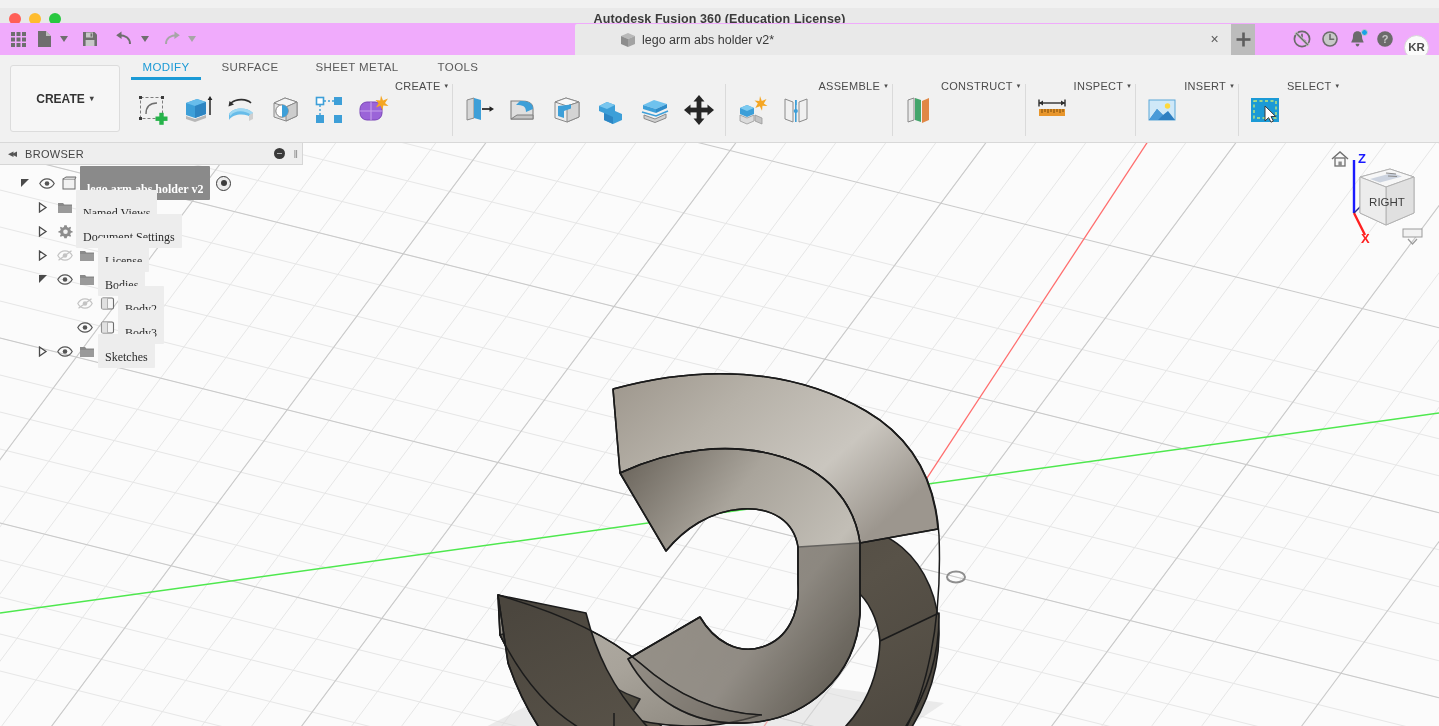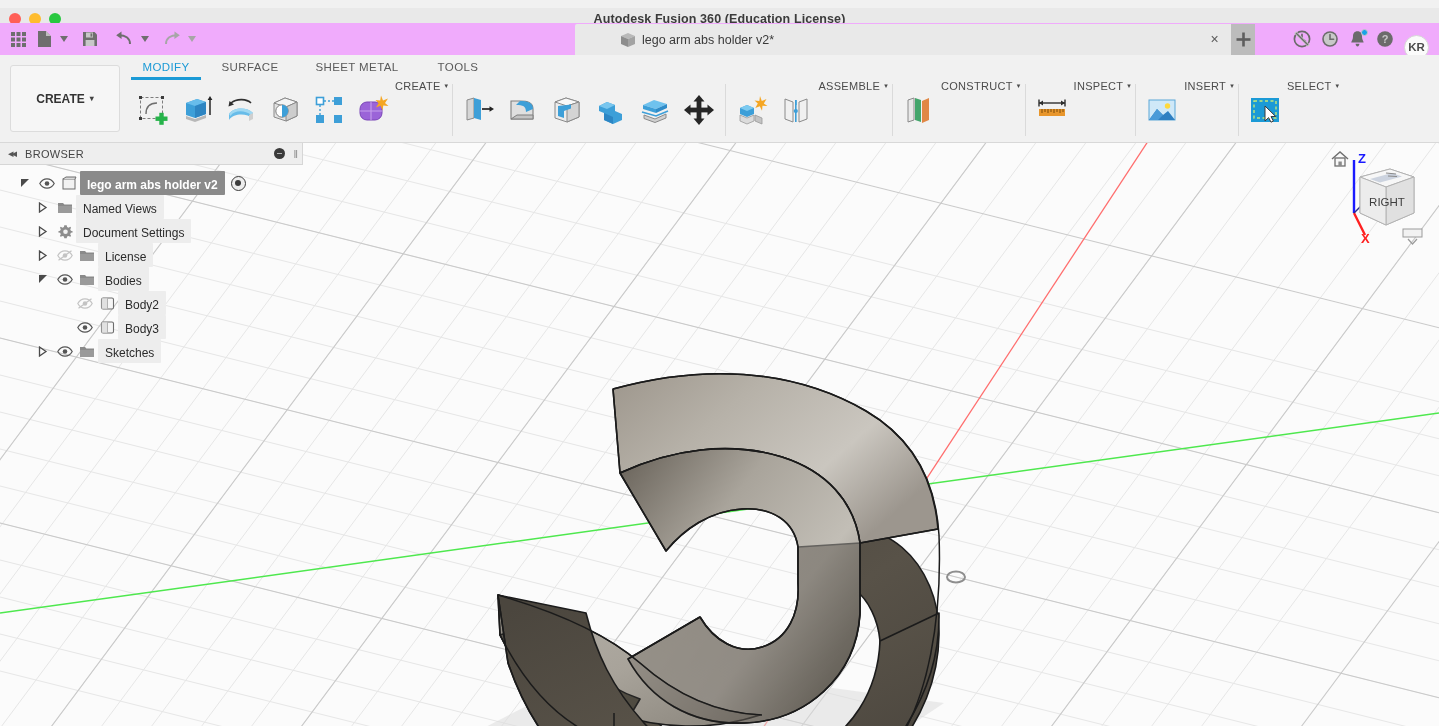--- a/index.html
+++ b/index.html
@@ -143,22 +143,22 @@
   }
   .browser-head .grip { position: absolute; right: 5px; color: #8a8a8a; font-size: 11px; cursor: col-resize; }
 
   .tree { padding-top: 6px; font-size: 12px; color: #2b2b2b; }
   .tnode { height: 24px; display: flex; align-items: center; }
   .tw { width: 22px; display: flex; align-items: center; justify-content: center; cursor: pointer; }
   .eye { width: 22px; display:flex; align-items:center; justify-content:center; cursor:pointer; color:#555; }
   .eye.off { opacity: .33; }
   .nodeico { width: 22px; display:flex; align-items:center; justify-content:center; }
   .nlabel {
-    background: #ededed; padding: 7px 7px 3px 7px; border-radius: 1px;
-    color: #2b2b2b; cursor: pointer; white-space: nowrap;
+    background: #ededed; padding: 16px 7px 3px 7px; border-radius: 1px;
+    color: #2b2b2b; cursor: pointer; white-space: nowrap; font-family: Liberation Serif, serif;
   }
   .tnode.sel .nlabel { background: #8a8a8a; color: #ffffff; font-weight: bold; }
   .dot-btn {
     width: 15px; height: 15px; border-radius: 50%; border: 1.6px solid #3c3c3c;
     margin-left: 6px; display: flex; align-items: center; justify-content: center; cursor: pointer;
     background: #ededed;
   }
   .dot-btn i { width: 6px; height: 6px; border-radius: 50%; background: #3c3c3c; display:block; }
 
   

